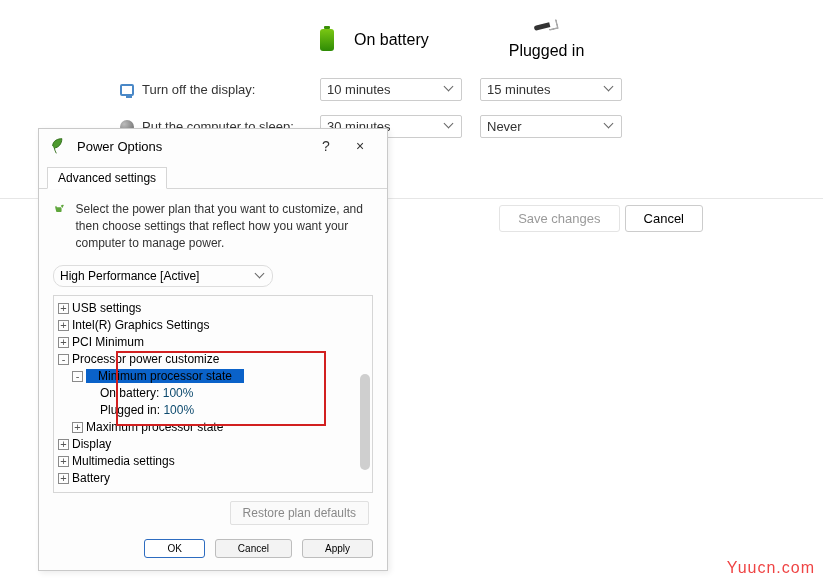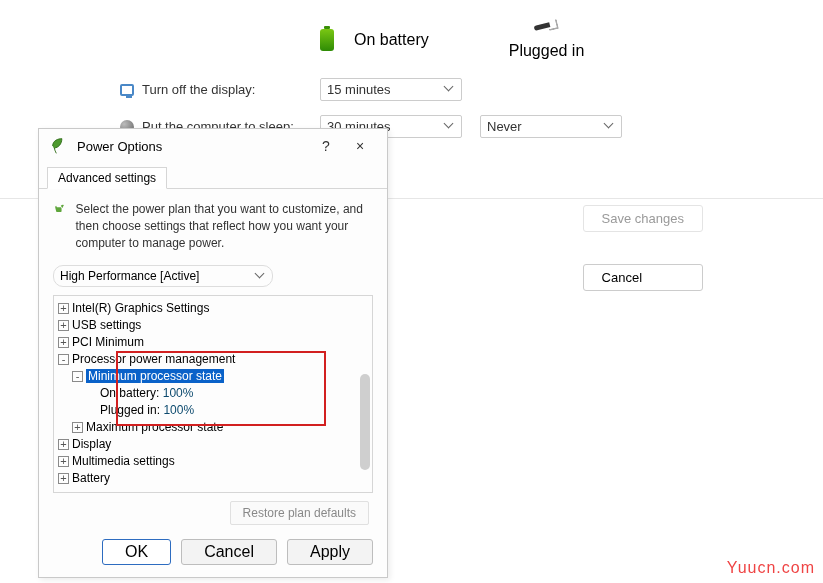--- a/index.html
+++ b/index.html
@@ -7,48 +7,48 @@
 
 .bg-panel { position: absolute; left: 0; right: 0; top: 0; bottom: 0; background: #fff; padding: 20px 40px; }
 .bg-row { display: flex; align-items: center; margin-bottom: 14px; font-size: 13px; color: #333; }
 .bg-header-row { margin-left: 280px; display: flex; align-items: center; gap: 80px; margin-bottom: 18px; }
 .bg-label { display: flex; align-items: center; gap: 8px; width: 200px; margin-left: 80px; text-align: right; }
 .bg-select { border: 1px solid #ccc; border-radius: 2px; padding: 3px 22px 3px 6px; font-size: 13px; width: 142px; position: relative; background: #fff; }
 .bg-select-group { display: flex; gap: 18px; }
 .chev { position: absolute; right: 6px; top: 6px; width: 10px; height: 10px; }
 .chev::after { content: ""; display: block; width: 6px; height: 6px; border-right: 1px solid #666; border-bottom: 1px solid #666; transform: rotate(45deg); margin-top: -2px; }
 
-.bg-footer { position: absolute; right: 120px; top: 205px; display: flex; gap: 32px; flex-direction: column; }
+.bg-footer { position: absolute; right: 120px; top: 205px; display: flex; gap: 5px; }
 .btn { border: 1px solid #ccc; background: #fff; border-radius: 3px; padding: 5px 18px; font-size: 13px; cursor: pointer; }
 .btn.disabled { color: #9a9a9a; border-color: #e4e4e4; }
 .hr { position: absolute; left: 0; right: 0; top: 198px; height: 1px; background: #e6e6e6; }
 
 .dialog { position: absolute; left: 38px; top: 128px; width: 350px; border: 1px solid #c9c9c9; background: #fdfdfd; box-shadow: 2px 2px 6px rgba(0,0,0,0.08); }
 .dlg-title { display: flex; align-items: center; padding: 6px 10px; font-size: 13px; }
 .dlg-title-text { flex: 1; margin-left: 6px; }
 .dlg-help, .dlg-close { width: 34px; text-align: center; font-size: 14px; color: #333; cursor: pointer; }
 .tab-bar { border-bottom: 1px solid #d6d6d6; padding: 3px 8px 0; }
 .tab { display: inline-block; border: 1px solid #d6d6d6; border-bottom: 1px solid #fff; background: #fff; padding: 3px 10px; font-size: 12px; position: relative; top: 1px; }
 .dlg-body { padding: 12px 14px 10px; }
 .dlg-desc { display: flex; gap: 10px; font-size: 12px; color: #333; margin-bottom: 14px; line-height: 1.4; }
 .dlg-plan { border: 1px solid #ddd; border-radius: 10px; padding: 3px 22px 3px 6px; font-size: 12px; width: 220px; position: relative; margin-bottom: 8px; }
 .tree-cont { border: 1px solid #d6d6d6; padding: 4px 2px 4px 4px; height: 198px; position: relative; overflow: hidden; }
 .tree { font-size: 12px; line-height: 17px; }
 .tree-item { white-space: nowrap; }
 .tree-item .pm { display: inline-block; width: 11px; height: 11px; border: 1px solid #8a8a8a; text-align: center; line-height: 8px; font-size: 11px; color: #555; margin-right: 3px; cursor: pointer; }
 .ind-1 { padding-left: 14px; }
 .ind-3 { padding-left: 42px; }
-.hilite { background: #0a62c9; color: #ffffff; padding: 0 2px; }
+.hilite { background: #0a62c9; color: #000000; padding: 0 12px; }
 .link { color: #0c4a6e; }
 .red-box { position: absolute; border: 2px solid #d22020; left: 62px; top: 55px; width: 210px; height: 75px; pointer-events: none; }
 .tree-scroll { position: absolute; right: 2px; top: 78px; width: 10px; height: 96px; background: #cfcfcf; border-radius: 5px; }
 .restore-row { text-align: right; padding: 10px 4px 0 0; }
 .restore-btn { border: 1px solid #e0e0e0; background: #fafafa; color: #888; padding: 4px 12px; font-size: 12px; border-radius: 2px; }
 .dlg-btns { display: flex; justify-content: flex-end; gap: 10px; padding: 8px 14px 12px; }
-.dlg-btn { border: 1px solid #bdbdbd; background: #f3f3f3; border-radius: 3px; padding: 3px 22px; font-size: 16px; cursor: pointer; }
+.dlg-btn { border: 1px solid #bdbdbd; background: #f3f3f3; border-radius: 3px; padding: 3px 22px; font-size: 10px; cursor: pointer; }
 .dlg-btn.primary { background: #fff; border-color: #2d6cc0; }
 
 .watermark { position: absolute; right: 8px; bottom: 6px; font-size: 16px; color: #ef4444; letter-spacing: 1px; }
 
 .battery-icon { width: 14px; height: 22px; background: linear-gradient(#7ac713,#2e8b05); border-radius: 3px; position: relative; display: inline-block; }
 .battery-icon::before { content:""; position:absolute; top:-3px; left:4px; width:6px; height:3px; background:#3a8f07; border-radius:1px; }
 .plug-icon { display:inline-block; width:26px; height:12px; position:relative; }
 .plug-icon::before { content:""; position:absolute; left:0; top:4px; width:16px; height:5px; background:#333; border-radius:3px 0 0 3px; transform: rotate(-14deg); }
 .plug-icon::after { content:""; position:absolute; right:2px; top:0; width:8px; height:8px; border:2px solid #aaa; border-top:none; border-left:none; border-radius:1px; transform:rotate(-14deg); }
 .monitor-icon { width:14px; height:12px; border:2px solid #4a88c7; border-radius:2px; display:inline-block; position:relative; }
@@ -72,20 +72,23 @@
       <span>Plugged in</span>
     </span>
   </div>
 
   <div class="bg-row">
     <span class="bg-label">
       <span class="monitor-icon"></span>
       <span>Turn off the display:</span>
     </span>
     <span class="bg-select-group">
+      <span class="bg-select">
+        <span>10 minutes</span><span class="chev"></span>
+      </span>
       <span class="bg-select">
         <span>15 minutes</span><span class="chev"></span>
       </span>
     </span>
   </div>
 
   <div class="bg-row">
     <span class="bg-label">
       <span class="moon-icon"></span>
       <span>Put the computer to sleep:</span>
@@ -135,24 +138,24 @@
       <span>Select the power plan that you want to customize, and then choose settings that reflect how you want your computer to manage power.</span>
     </div>
 
     <div class="dlg-plan">
       <span>High Performance [Active]</span>
       <span class="chev"></span>
     </div>
 
     <div class="tree-cont">
       <div class="tree">
+        <div class="tree-item"><span class="pm">+</span><span>USB settings</span></div>
         <div class="tree-item"><span class="pm">+</span><span>Intel(R) Graphics Settings</span></div>
-        <div class="tree-item"><span class="pm">+</span><span>USB settings</span></div>
         <div class="tree-item"><span class="pm">+</span><span>PCI Minimum</span></div>
-        <div class="tree-item"><span class="pm">-</span><span>Processor power management</span></div>
+        <div class="tree-item"><span class="pm">-</span><span>Processor power customize</span></div>
         <div class="tree-item ind-1"><span class="pm">-</span><span class="hilite">Minimum processor state</span></div>
         <div class="tree-item ind-3"><span>On battery:</span> <span class="link">100%</span></div>
         <div class="tree-item ind-3"><span>Plugged in:</span> <span class="link">100%</span></div>
         <div class="tree-item ind-1"><span class="pm">+</span><span>Maximum processor state</span></div>
         <div class="tree-item"><span class="pm">+</span><span>Display</span></div>
         <div class="tree-item"><span class="pm">+</span><span>Multimedia settings</span></div>
         <div class="tree-item"><span class="pm">+</span><span>Battery</span></div>
       </div>
       <div class="red-box"></div>
       <div class="tree-scroll"></div>

